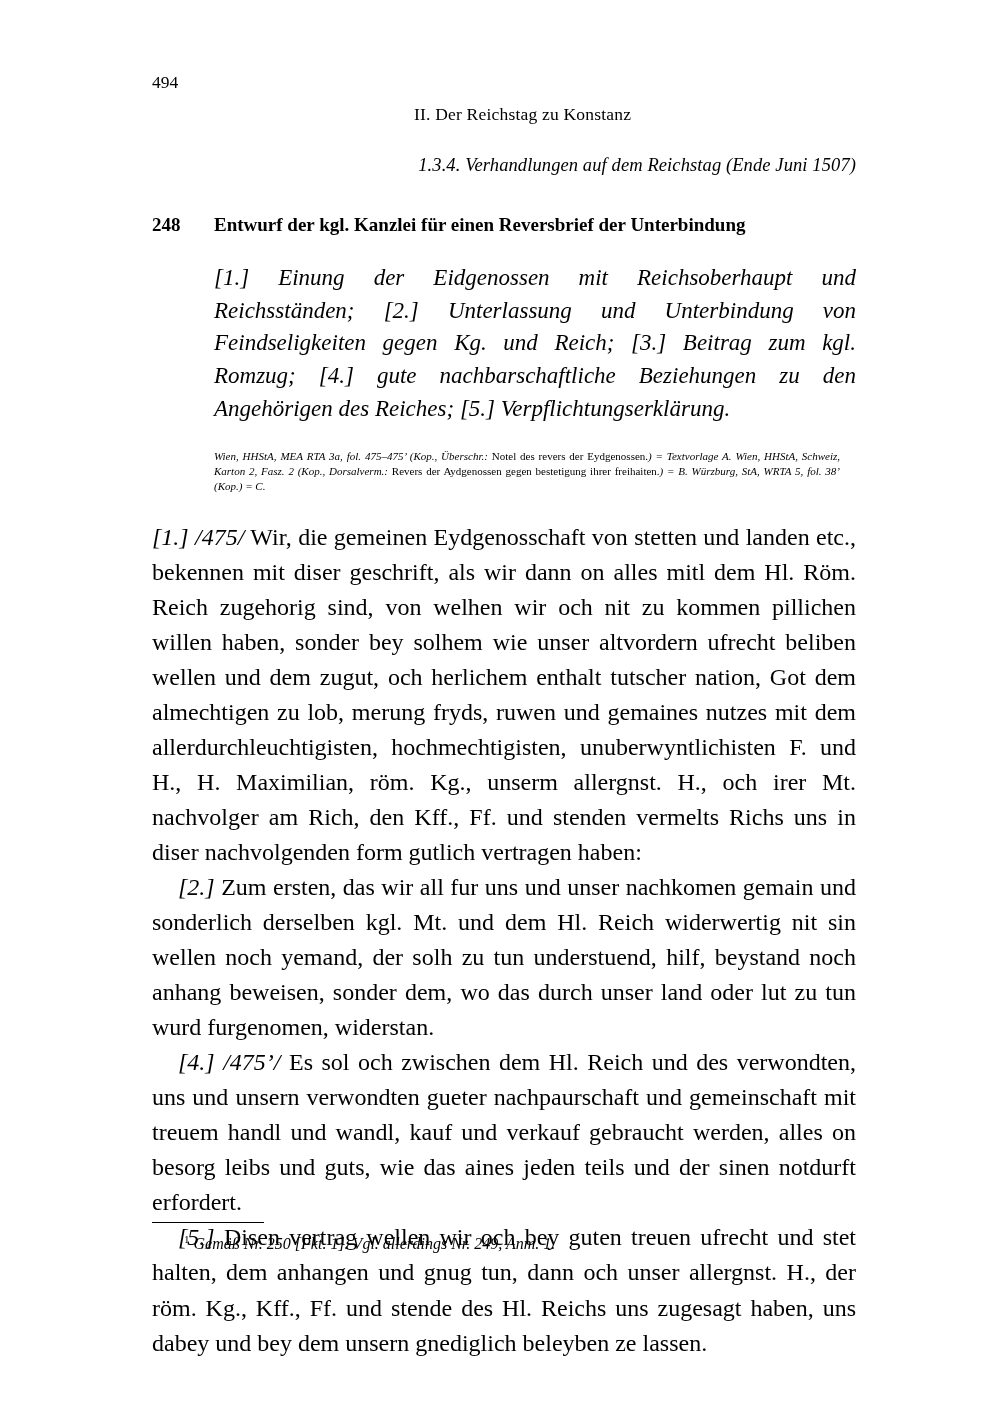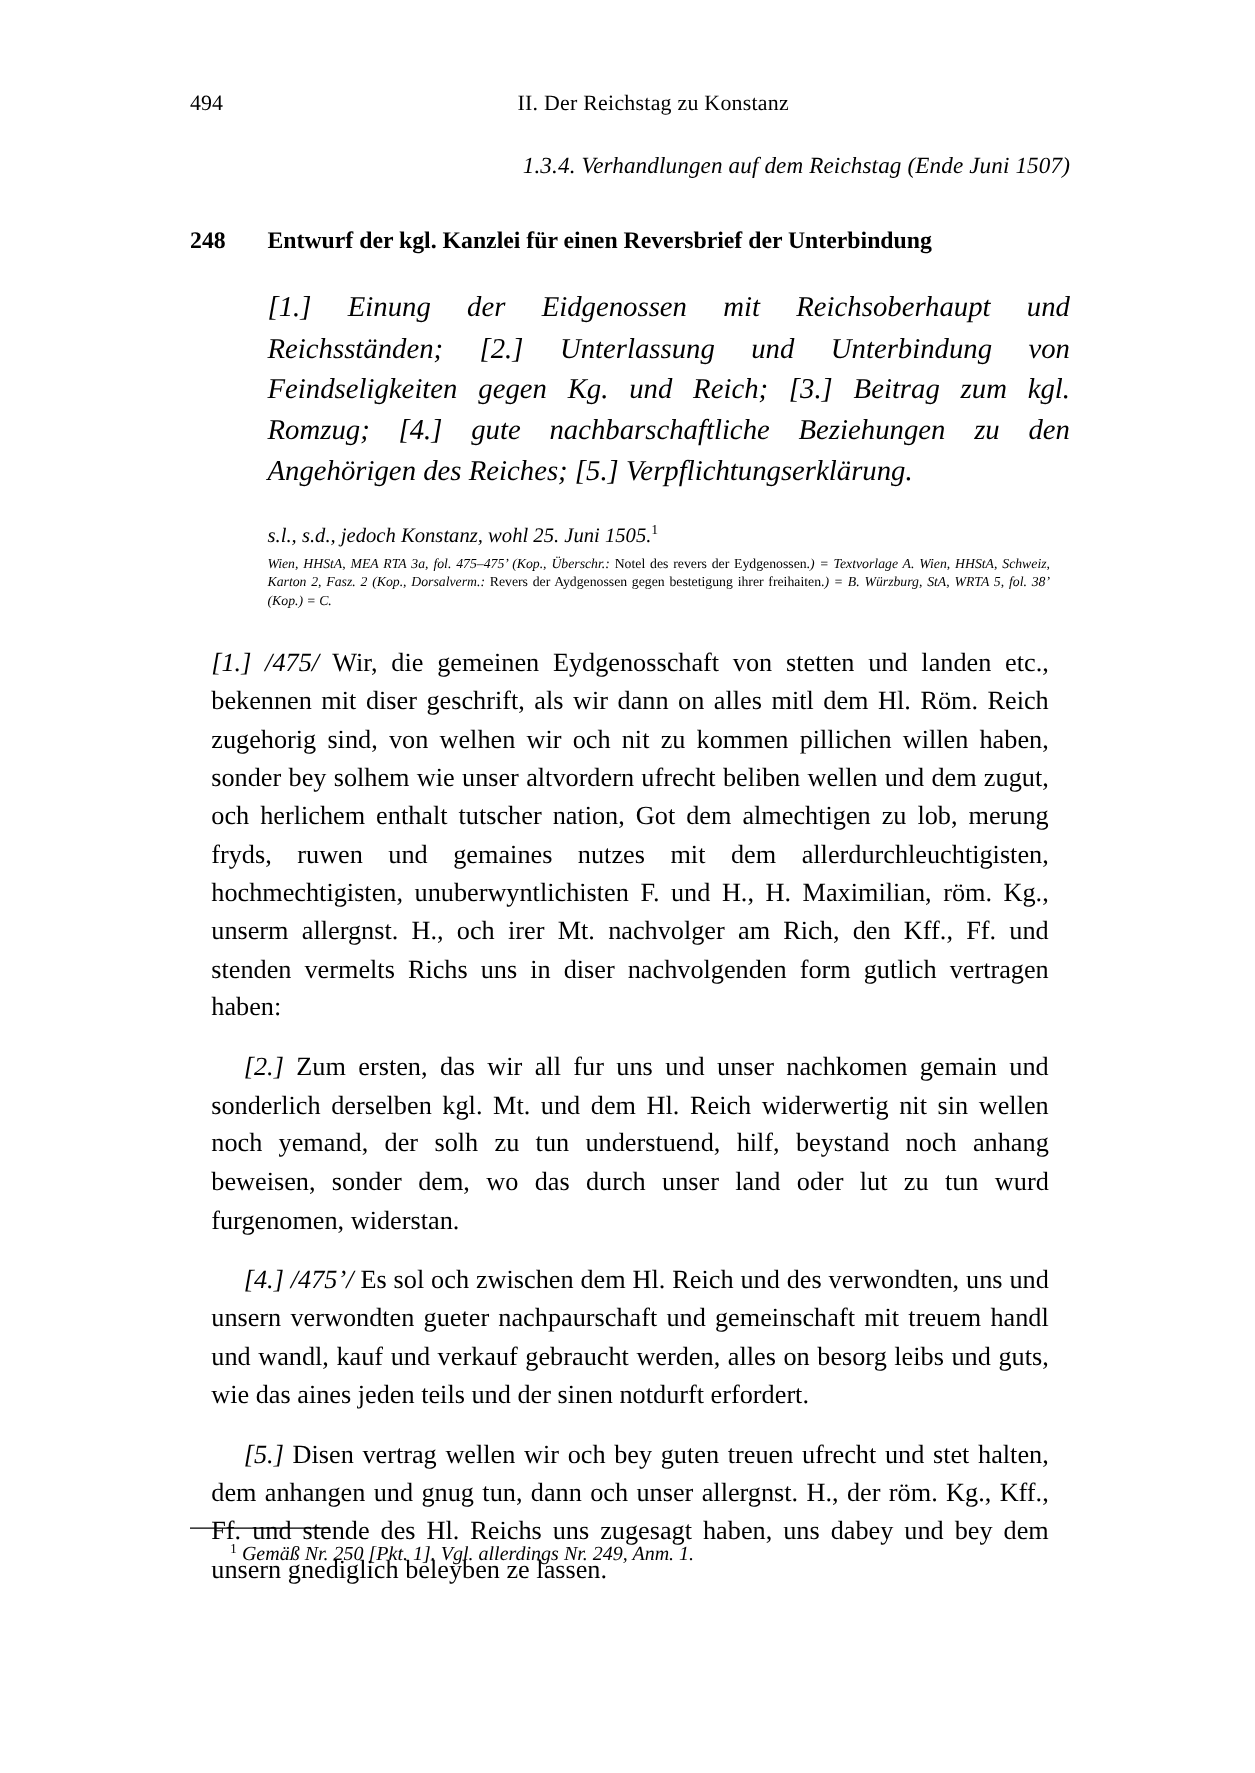--- a/index.html
+++ b/index.html
@@ -31,20 +31,21 @@
   }
   .running-head .folio {
     width: 112px;
     flex: 0 0 112px;
   }
   .running-head .rh-title {
     flex: 1 1 auto;
     text-align: left;
     padding-left: 150px;
     letter-spacing: 0.2px;
+    margin-top: 32px;
   }
   .section-title {
     text-align: right;
     font-style: italic;
     font-size: 18.5px;
     margin: 0 0 38px 0;
     letter-spacing: 0.1px;
   }
   .doc-head {
     display: flex;
@@ -81,22 +82,22 @@
   .sources {
     margin: 0 16px 26px 62px;
     font-size: 11px;
     line-height: 1.35;
     text-align: justify;
   }
   .sources i { font-style: italic; }
   .sources .roman { font-style: normal; }
 
   .body-text p {
-    margin: 17px;
-    font-size: 21px;
+    margin: 0;
+    font-size: 24px;
     line-height: 1.46;
     text-align: justify;
     text-justify: inter-word;
   }
   .body-text p.indent {
     text-indent: 26px;
   }
   .body-text .ital { font-style: italic; }
 
   .footnote-area {
@@ -135,23 +136,20 @@
 
   <div class="section-title">1.3.4. Verhandlungen auf dem Reichstag (Ende Juni 1507)</div>
 
   <div class="doc-head">
     <div class="doc-num">248</div>
     <div class="doc-title">Entwurf der kgl. Kanzlei für einen Reversbrief der Unterbindung</div>
   </div>
 
   <div class="regest">[1.] Einung der Eidgenossen mit Reichsoberhaupt und Reichsständen; [2.] Unterlassung und Unterbindung von Feindseligkeiten gegen Kg. und Reich; [3.] Beitrag zum kgl. Romzug; [4.] gute nachbarschaftliche Beziehungen zu den Angehörigen des Reiches; [5.] Verpflichtungserklärung.</div>
 
-  <div class="meta">
-    <span>s.l., s.d., jedoch Konstanz, wohl 25. Juni 1505.</span><sup>1</sup>
-  </div>
 
   <div class="sources">
     <i>Wien, HHStA, MEA RTA 3a, fol. 475–475’ (Kop., Überschr.:</i><span class="roman"> Notel des revers der Eydgenossen.</span><i>) = Textvorlage A. Wien, HHStA, Schweiz, Karton 2, Fasz. 2 (Kop., Dorsalverm.:</i><span class="roman"> Revers der Aydgenossen gegen bestetigung ihrer freihaiten.</span><i>) = B. Würzburg, StA, WRTA 5, fol. 38’ (Kop.) = C.</i>
   </div>
 
   <div class="body-text">
     <p><span class="ital">[1.] /475/</span><span> Wir, die gemeinen Eydgenosschaft von stetten und landen etc., bekennen mit diser geschrift, als wir dann on alles mitl dem Hl. Röm. Reich zugehorig sind, von welhen wir och nit zu kommen pillichen willen haben, sonder bey solhem wie unser altvordern ufrecht beliben wellen und dem zugut, och herlichem enthalt tutscher nation, Got dem almechtigen zu lob, merung fryds, ruwen und gemaines nutzes mit dem allerdurchleuchtigisten, hochmechtigisten, unuberwyntlichisten F. und H., H. Maximilian, röm. Kg., unserm allergnst. H., och irer Mt. nachvolger am Rich, den Kff., Ff. und stenden vermelts Richs uns in diser nachvolgenden form gutlich vertragen haben:</span></p>
     <p class="indent"><span class="ital">[2.]</span><span> Zum ersten, das wir all fur uns und unser nachkomen gemain und sonderlich derselben kgl. Mt. und dem Hl. Reich widerwertig nit sin wellen noch yemand, der solh zu tun understuend, hilf, beystand noch anhang beweisen, sonder dem, wo das durch unser land oder lut zu tun wurd furgenomen, widerstan.</span></p>
     <p class="indent"><span class="ital">[4.] /475’/</span><span> Es sol och zwischen dem Hl. Reich und des verwondten, uns und unsern verwondten gueter nachpaurschaft und gemeinschaft mit treuem handl und wandl, kauf und verkauf gebraucht werden, alles on besorg leibs und guts, wie das aines jeden teils und der sinen notdurft erfordert.</span></p>
     <p class="indent"><span class="ital">[5.]</span><span> Disen vertrag wellen wir och bey guten treuen ufrecht und stet halten, dem anhangen und gnug tun, dann och unser allergnst. H., der röm. Kg., Kff., Ff. und stende des Hl. Reichs uns zugesagt haben, uns dabey und bey dem unsern gnediglich beleyben ze lassen.</span></p>

